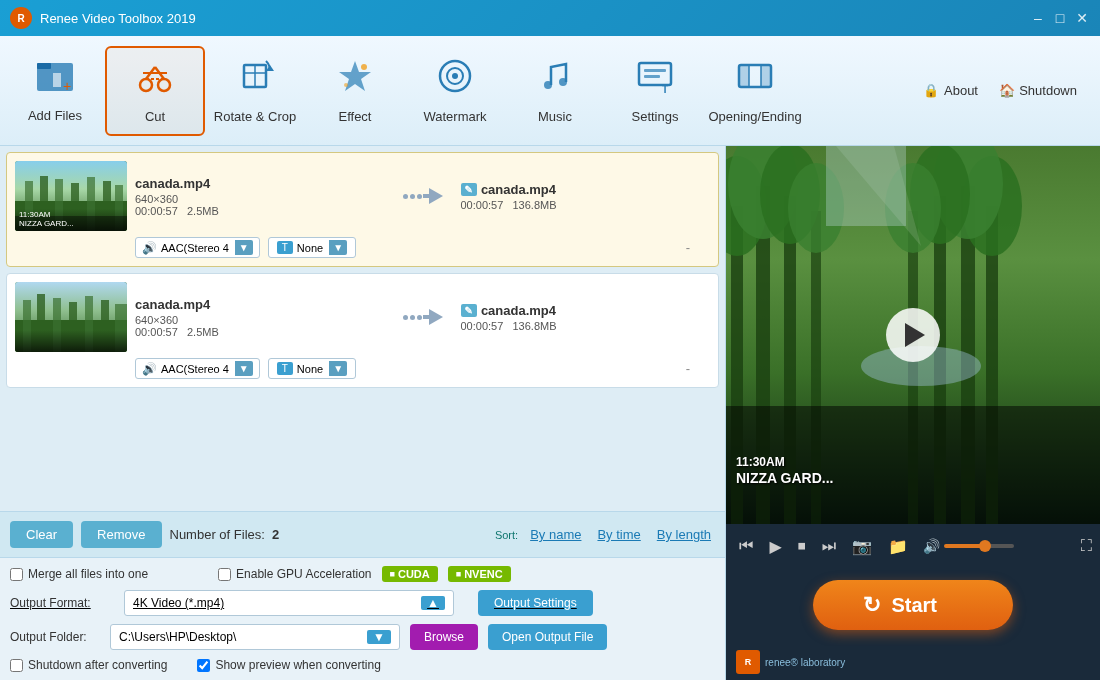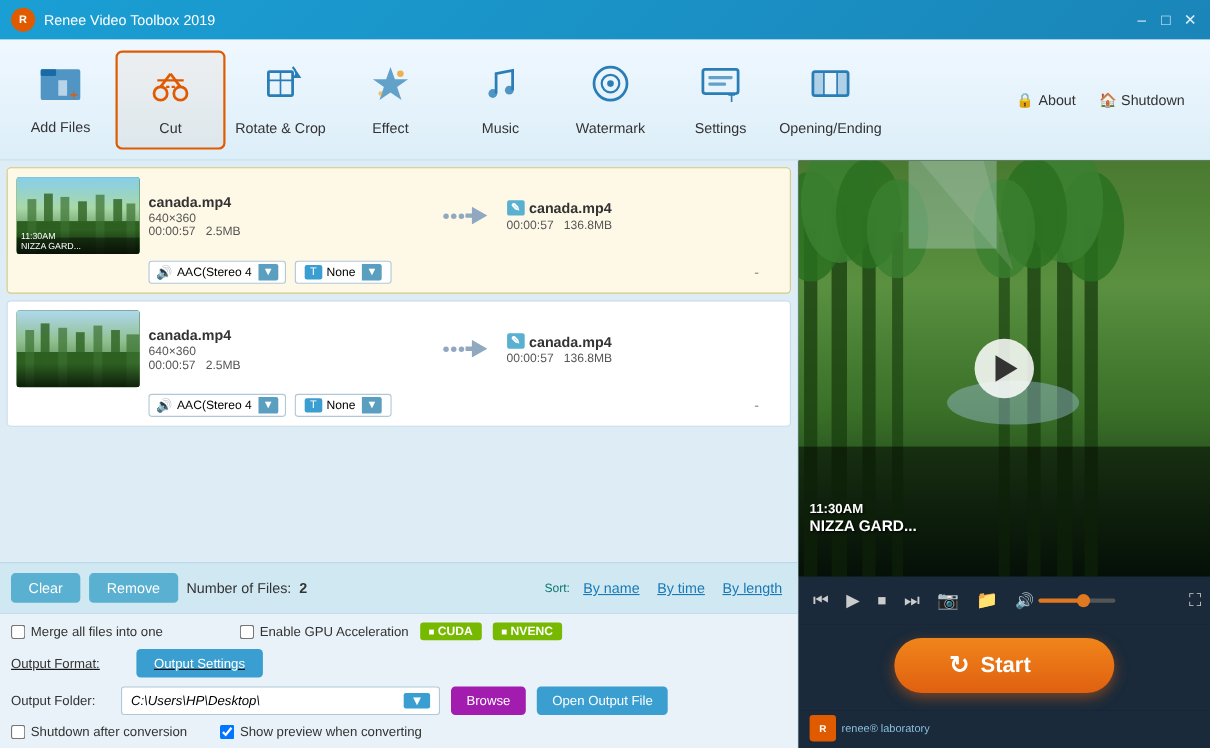--- a/index.html
+++ b/index.html
@@ -325,21 +325,20 @@
     .folder-input {
       flex: 0 0 290px;
       background: white;
       border: 1px solid #b0c8d8;
       border-radius: 3px;
       padding: 5px 8px;
       font-size: 12px;
       display: flex;
       align-items: center;
       justify-content: space-between;
-      font-style: italic;
     }
     .folder-input-arrow {
       background: #3a9fd0;
       color: white;
       padding: 0 6px;
       border-radius: 2px;
       font-size: 12px;
     }
     .btn-browse {
       background: #a21caf;
@@ -592,37 +591,37 @@
         <circle cx="28" cy="10" r="3" fill="#f0a020" opacity="0.8"></circle>
         <circle cx="10" cy="28" r="2" fill="#f0a020" opacity="0.6"></circle>
       </svg>
     </div>
     <span class="toolbar-label">Effect</span>
   </div>
 
   <div class="toolbar-item">
     <div class="toolbar-icon">
       <svg width="38" height="38" viewBox="0 0 38 38">
+        <circle cx="19" cy="19" r="15" fill="none" stroke="#2a7db5" stroke-width="2.5"></circle>
+        <circle cx="19" cy="19" r="8" fill="none" stroke="#2a7db5" stroke-width="2"></circle>
+        <circle cx="19" cy="19" r="3" fill="#2a7db5"></circle>
+      </svg>
+    </div>
+    <span class="toolbar-label">Watermark</span>
+  </div>
+
+  <div class="toolbar-item">
+    <div class="toolbar-icon">
+      <svg width="38" height="38" viewBox="0 0 38 38">
         <path d="M15 28 L15 10 L30 7 L30 25" fill="none" stroke="#2a7db5" stroke-width="2.5"></path>
         <circle cx="12" cy="28" r="4" fill="#2a7db5" opacity="0.8"></circle>
         <circle cx="27" cy="25" r="4" fill="#2a7db5" opacity="0.8"></circle>
       </svg>
     </div>
     <span class="toolbar-label">Music</span>
-  </div>
-
-  <div class="toolbar-item">
-    <div class="toolbar-icon">
-      <svg width="38" height="38" viewBox="0 0 38 38">
-        <circle cx="19" cy="19" r="15" fill="none" stroke="#2a7db5" stroke-width="2.5"></circle>
-        <circle cx="19" cy="19" r="8" fill="none" stroke="#2a7db5" stroke-width="2"></circle>
-        <circle cx="19" cy="19" r="3" fill="#2a7db5"></circle>
-      </svg>
-    </div>
-    <span class="toolbar-label">Watermark</span>
   </div>
 
   <div class="toolbar-item">
     <div class="toolbar-icon">
       <svg width="38" height="38" viewBox="0 0 38 38">
         <rect x="3" y="6" width="32" height="22" rx="2" fill="none" stroke="#2a7db5" stroke-width="2.5"></rect>
         <rect x="8" y="12" width="22" height="3" rx="1" fill="#2a7db5" opacity="0.7"></rect>
         <rect x="8" y="18" width="16" height="3" rx="1" fill="#2a7db5" opacity="0.7"></rect>
         <text x="26" y="36" font-size="10" fill="#2a7db5" font-weight="bold">T</text>
       </svg>
@@ -811,35 +810,39 @@
           <span style="font-size:9px;">■</span>
           <span>CUDA</span>
         </div>
         <div class="gpu-badge nvenc-badge">
           <span style="font-size:9px;">■</span>
           <span>NVENC</span>
         </div>
       </div>
       <div class="format-row">
         <span class="format-label">Output Format:</span>
+        <div class="format-select">
+          <span>4K Video (*.mp4)</span>
+          <span class="format-select-arrow">▲</span>
+        </div>
         <button class="btn-output-settings">Output Settings</button>
       </div>
       <div class="folder-row">
         <span class="folder-label">Output Folder:</span>
         <div class="folder-input">
           <span>C:\Users\HP\Desktop\</span>
           <span class="folder-input-arrow">▼</span>
         </div>
         <button class="btn-browse">Browse</button>
         <button class="btn-open-output">Open Output File</button>
       </div>
       <div class="shutdown-row">
         <label class="checkbox-label">
           <input type="checkbox" style="">
-          <span>Shutdown after conversion</span>
+          <span>Shutdown after converting</span>
         </label>
         <label class="checkbox-label">
           <input type="checkbox" checked="" style="">
           <span>Show preview when converting</span>
         </label>
       </div>
     </div>
   </div>
 
   <div class="right-panel">

